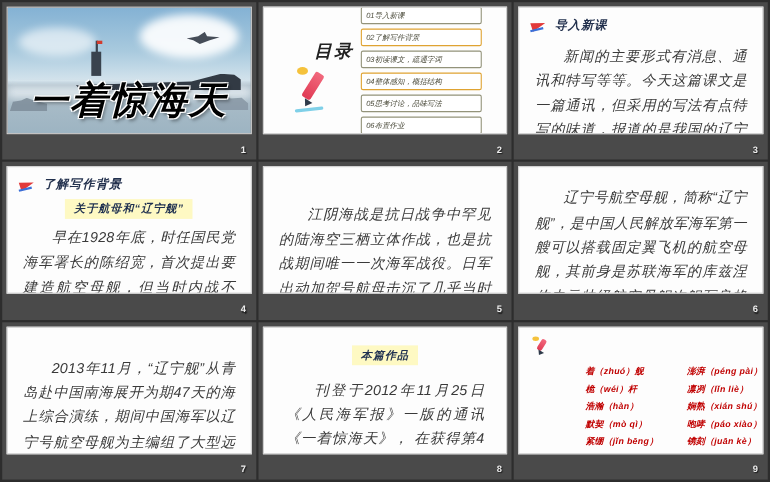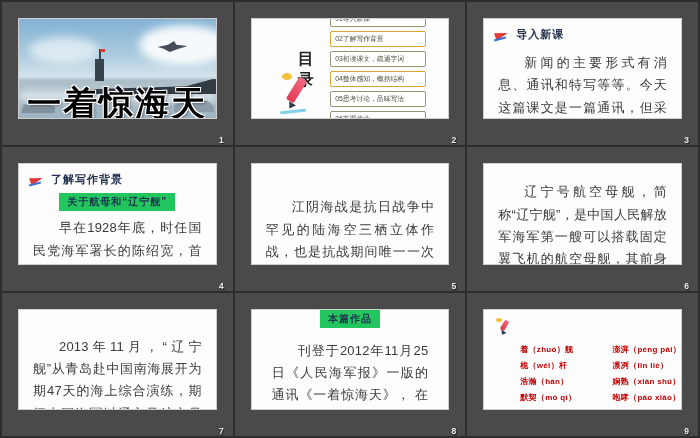--- a/index.html
+++ b/index.html
@@ -22,23 +22,24 @@
     background:#4a4a4a;
     position:relative;
     display:flex;flex-direction:column;
     overflow:hidden;
   }
   .slide{
     position:relative;
     background:#fdfdfd;
     border:1px solid #cfcfcf;
     height:116px;
-    margin:16px;
+    margin:4px;
     overflow:hidden;
     box-sizing:border-box;
+    font-style:italic;
   }
   .strip{
     flex:1;
     display:flex;align-items:center;justify-content:flex-end;
     padding-right:9px;
   }
   .pagenum{
     color:#ececec;font-size:8.5px;font-weight:bold;
     text-shadow:1px 1px 1px #1c1c1c;
   }
@@ -58,21 +59,21 @@
     padding:8px 0 0 10px;
   }
   .sec-header-label{
     font-size:11px;font-weight:bold;color:#22304d;
     letter-spacing:1px;
   }
   .hl-title{
     display:block;
     margin:0 auto;
     width:max-content;
-    background:#22c55e;
+    background:#fef9c3;
     color:#1f3050;
     font-weight:bold;
     font-size:10px;
     padding:2px 8px;
     letter-spacing:1px;
   }
   
   .rocket-icon{
     position:relative;width:17px;height:13px;flex:0 0 auto;display:inline-block;
   }
@@ -303,21 +304,21 @@
   <div class="cell">
     <div class="slide" style="padding-top:26px;">
       <p class="body-text">2013年11月，“辽宁舰”从青岛赴中国南海展开为期47天的海上综合演练，期间中国海军以辽宁号航空母舰为主编组了大型远洋航空母舰战斗群，战斗群编列近20艘各类舰艇。这是自冷战结束以来除美国海军外西太平洋地区最大的单国海上兵力集结演练，亦标志着辽宁号航空母舰开始具备海上编队战斗群能力。2017年1月12日凌晨，赴南海执行跨海区训练和试验的“辽宁舰”编队通过台湾海峡，继续开展后续任务。</p>
     </div>
     <div class="strip">
       <span class="pagenum">7</span>
     </div>
   </div>
 
   <div class="cell">
-    <div class="slide" style="">
+    <div class="slide" style="padding-top:16px;">
       <span class="hl-title">本篇作品</span>
       <p class="body-text mt12" style="padding:0 20px;">刊登于2012年11月25日《人民海军报》一版的通讯《一着惊海天》， 在获得第4届中国人民解放军新闻奖一等奖后，又喜获第23届中国新闻奖文字通讯类三等奖。一篇作品，能接连被各方看好，必定有其可圈可点之处。</p>
     </div>
     <div class="strip">
       <span class="pagenum">8</span>
     </div>
   </div>
 
   <div class="cell">
     <div class="slide">

